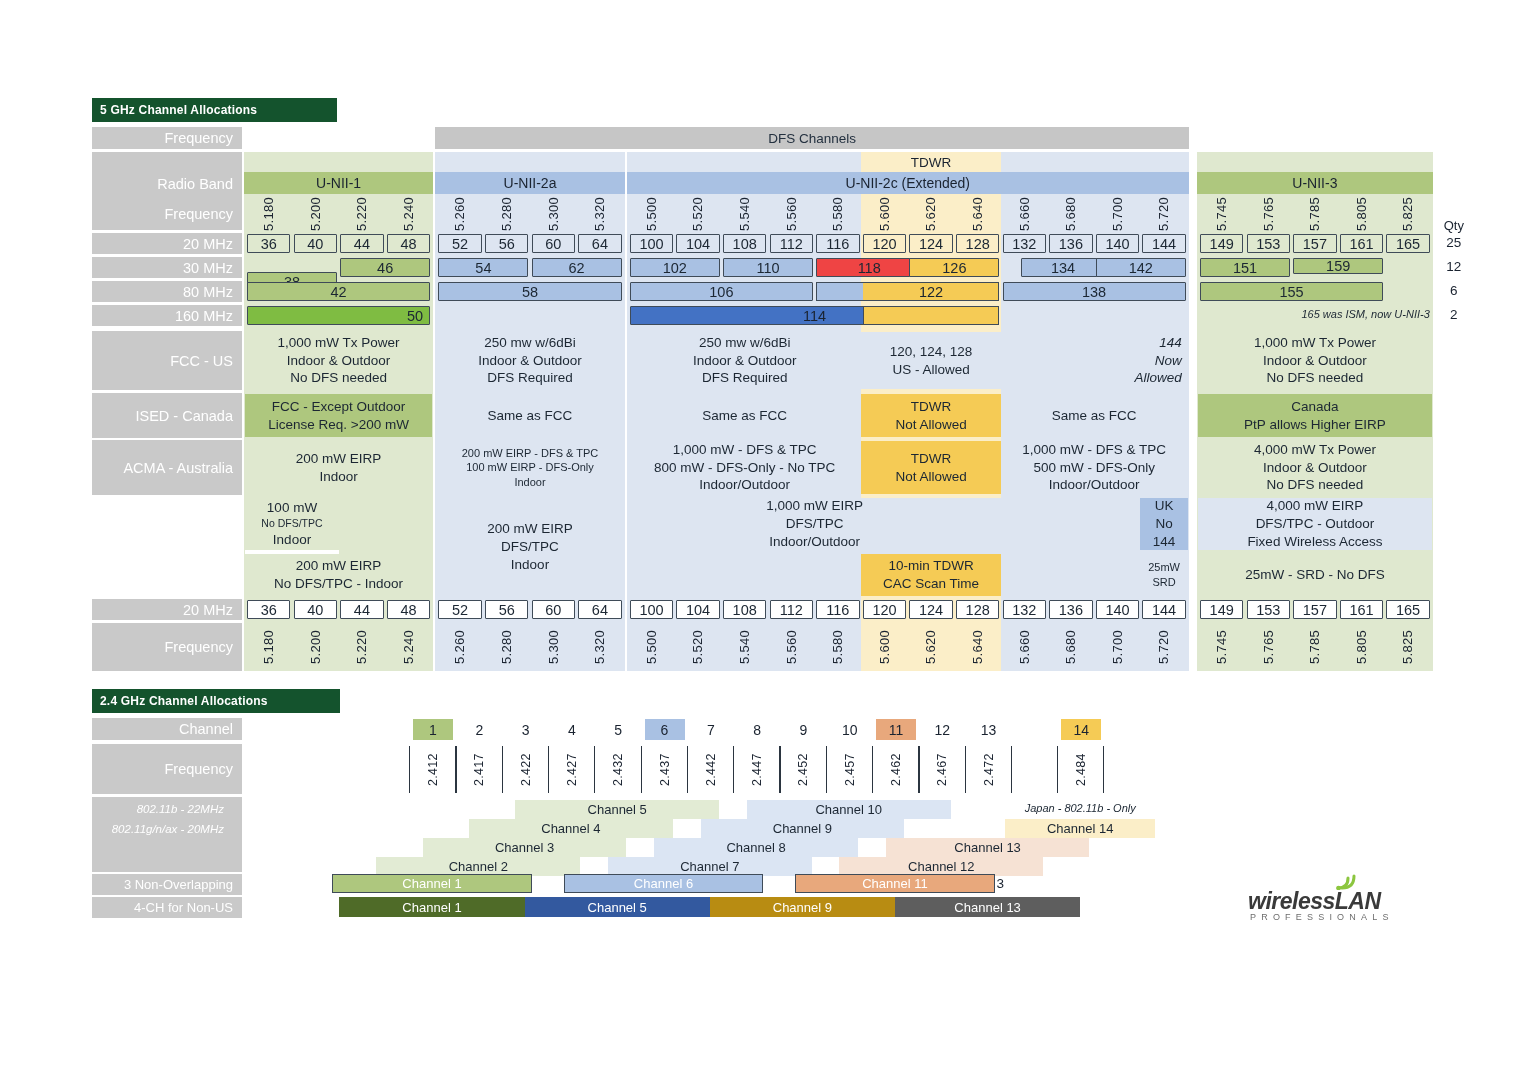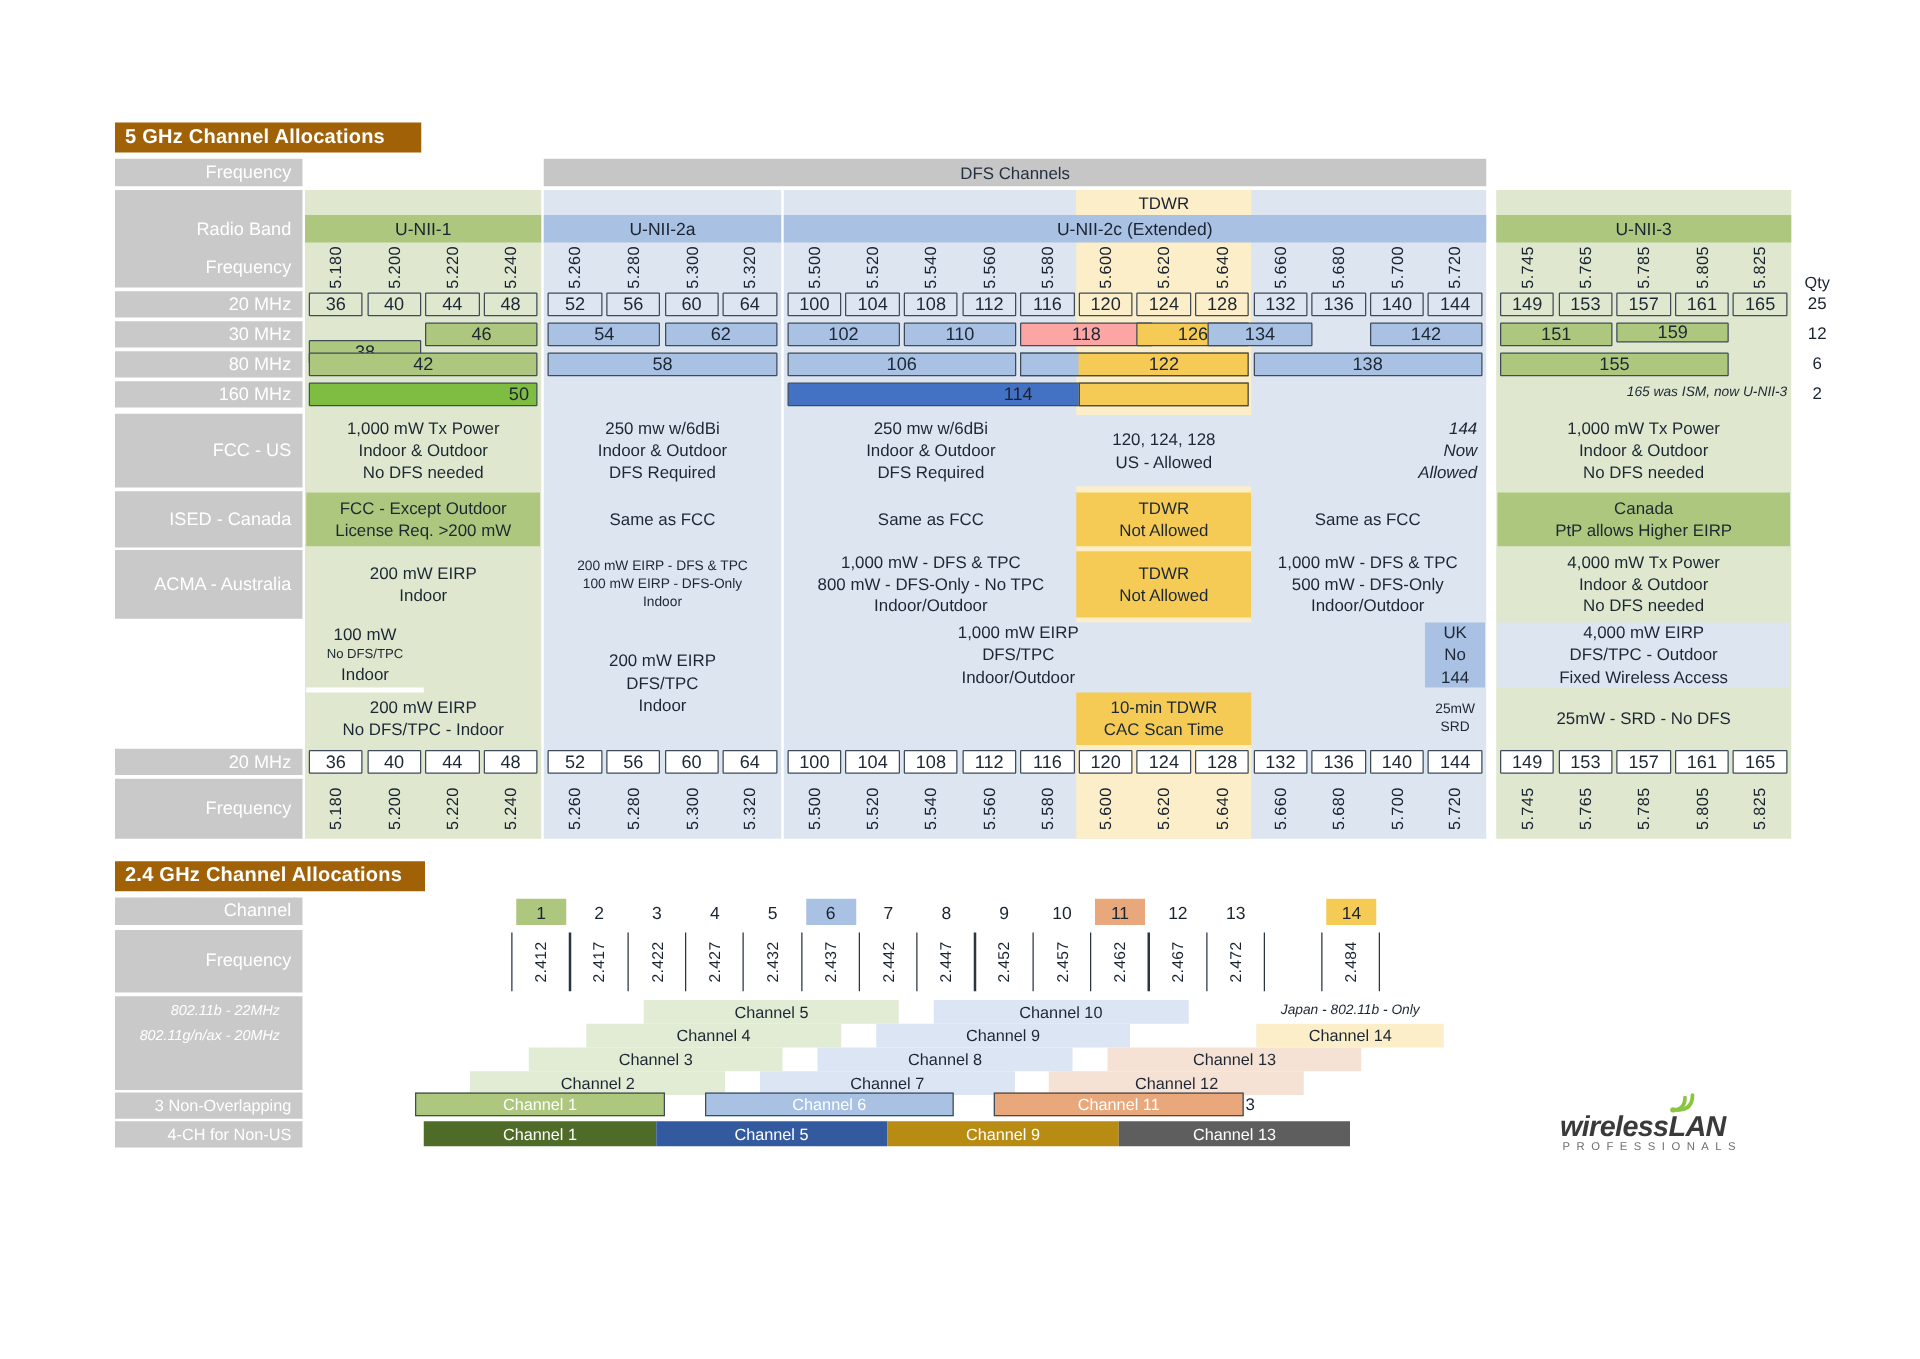--- a/index.html
+++ b/index.html
@@ -1,19 +1,19 @@
 <!DOCTYPE html>
 <html><head>
 <meta charset="utf-8">
 <style>
   html,body{margin:0;padding:0;background:#fff;}
   body{width:1536px;height:1087px;font-family:"Liberation Sans",sans-serif;color:#1a2330;overflow:hidden;position:relative;}
   .page{position:relative;width:1536px;height:1087px;}
   .abs{position:absolute;box-sizing:border-box;}
-  .title-blk{background:#a16207;color:#fff;font-size:16px;font-weight:bold;letter-spacing:.2px;
+  .title-blk{background:#14532d;color:#fff;font-size:12px;font-weight:bold;letter-spacing:.2px;
              display:flex;align-items:center;padding:12px 8px;height:24px;}
   .lbl{background:#c9c9c9;color:#fff;font-size:14.5px;display:flex;align-items:center;
        justify-content:flex-end;padding-right:9px;box-sizing:border-box;}
   .hdrband{display:flex;align-items:center;justify-content:center;font-size:14px;}
   .greyband{background:#c6c6c6;display:flex;align-items:center;justify-content:center;font-size:13.5px;color:#23303f;}
   .vfreq{writing-mode:vertical-rl;transform:rotate(180deg);font-size:13px;letter-spacing:.3px;
          display:flex;align-items:center;justify-content:center;height:100%;}
   .chbox{border:1.4px solid #3f4b58;display:flex;align-items:center;justify-content:center;
          font-size:14.5px;color:#1c2733;border-radius:1px;}
   .cell{display:flex;flex-direction:column;align-items:center;justify-content:center;
@@ -113,23 +113,23 @@
       <div class="abs chbox" style="left:1246.6px;top:234px;width:43.4px;height:19px;background:#dfe8cf;z-index:6;">153</div>
       <div class="abs chbox" style="left:1293.2px;top:234px;width:43.4px;height:19px;background:#dfe8cf;z-index:6;">157</div>
       <div class="abs chbox" style="left:1339.8px;top:234px;width:43.4px;height:19px;background:#dfe8cf;z-index:6;">161</div>
       <div class="abs chbox" style="left:1386.4px;top:234px;width:43.4px;height:19px;background:#dfe8cf;z-index:6;">165</div>
       <div class="abs chbox" style="left:247px;top:272px;width:90px;height:19px;background:#aec77e;z-index:6;">38</div>
       <div class="abs chbox" style="left:340.2px;top:258px;width:90px;height:19px;background:#aec77e;z-index:6;">46</div>
       <div class="abs chbox" style="left:438.4px;top:258px;width:90px;height:19px;background:#a9c1e3;z-index:6;">54</div>
       <div class="abs chbox" style="left:531.6px;top:258px;width:90px;height:19px;background:#a9c1e3;z-index:6;">62</div>
       <div class="abs chbox" style="left:629.8px;top:258px;width:90.00000000000011px;height:19px;background:#a9c1e3;z-index:6;">102</div>
       <div class="abs chbox" style="left:723px;top:258px;width:90px;height:19px;background:#a9c1e3;z-index:6;">110</div>
-      <div class="abs chbox" style="left:816.2px;top:258px;width:106px;height:19px;background:#fca5a5;z-index:6;">118</div>
+      <div class="abs chbox" style="left:816.2px;top:258px;width:106px;height:19px;background:#ef4444;z-index:6;">118</div>
       <div class="abs chbox" style="left:909.4px;top:258px;width:90px;height:19px;background:#f5cb55;z-index:6;">126</div>
-      <div class="abs chbox" style="left:966px;top:258px;width:84px;height:19px;background:#a9c1e3;z-index:6;">134</div>
+      <div class="abs chbox" style="left:1021px;top:258px;width:84px;height:19px;background:#a9c1e3;z-index:6;">134</div>
       <div class="abs chbox" style="left:1095.8000000000002px;top:258px;width:90px;height:19px;background:#a9c1e3;z-index:6;">142</div>
       <div class="abs chbox" style="left:1200px;top:258px;width:90px;height:19px;background:#aec77e;z-index:6;">151</div>
       <div class="abs chbox" style="left:1293.2px;top:258px;width:90px;height:16px;background:#aec77e;z-index:6;">159</div>
       <div class="abs chbox" style="left:247px;top:282px;width:183.2px;height:19px;background:#aec77e;z-index:6;">42</div>
       <div class="abs chbox" style="left:438.4px;top:282px;width:183.20000000000005px;height:19px;background:#a9c1e3;z-index:6;">58</div>
       <div class="abs chbox" style="left:629.8px;top:282px;width:183.20000000000005px;height:19px;background:#a9c1e3;z-index:6;">106</div>
       <div class="abs chbox" style="left:816.2px;top:282px;width:183.19999999999993px;height:19px;background:#f5cb55;z-index:6;">122</div>
       <div class="abs chbox" style="left:1002.6px;top:282px;width:183px;height:19px;background:#a9c1e3;z-index:6;">138</div>
       <div class="abs chbox" style="left:1200px;top:282px;width:183.20000000000005px;height:19px;background:#aec77e;z-index:6;">155</div>
       <div class="abs chbox" style="left: 247px; top: 306px; width: 183.2px; height: 19px; background: rgb(127, 188, 66); z-index: 6; justify-content: flex-end; padding-right: 6px;">50</div>

